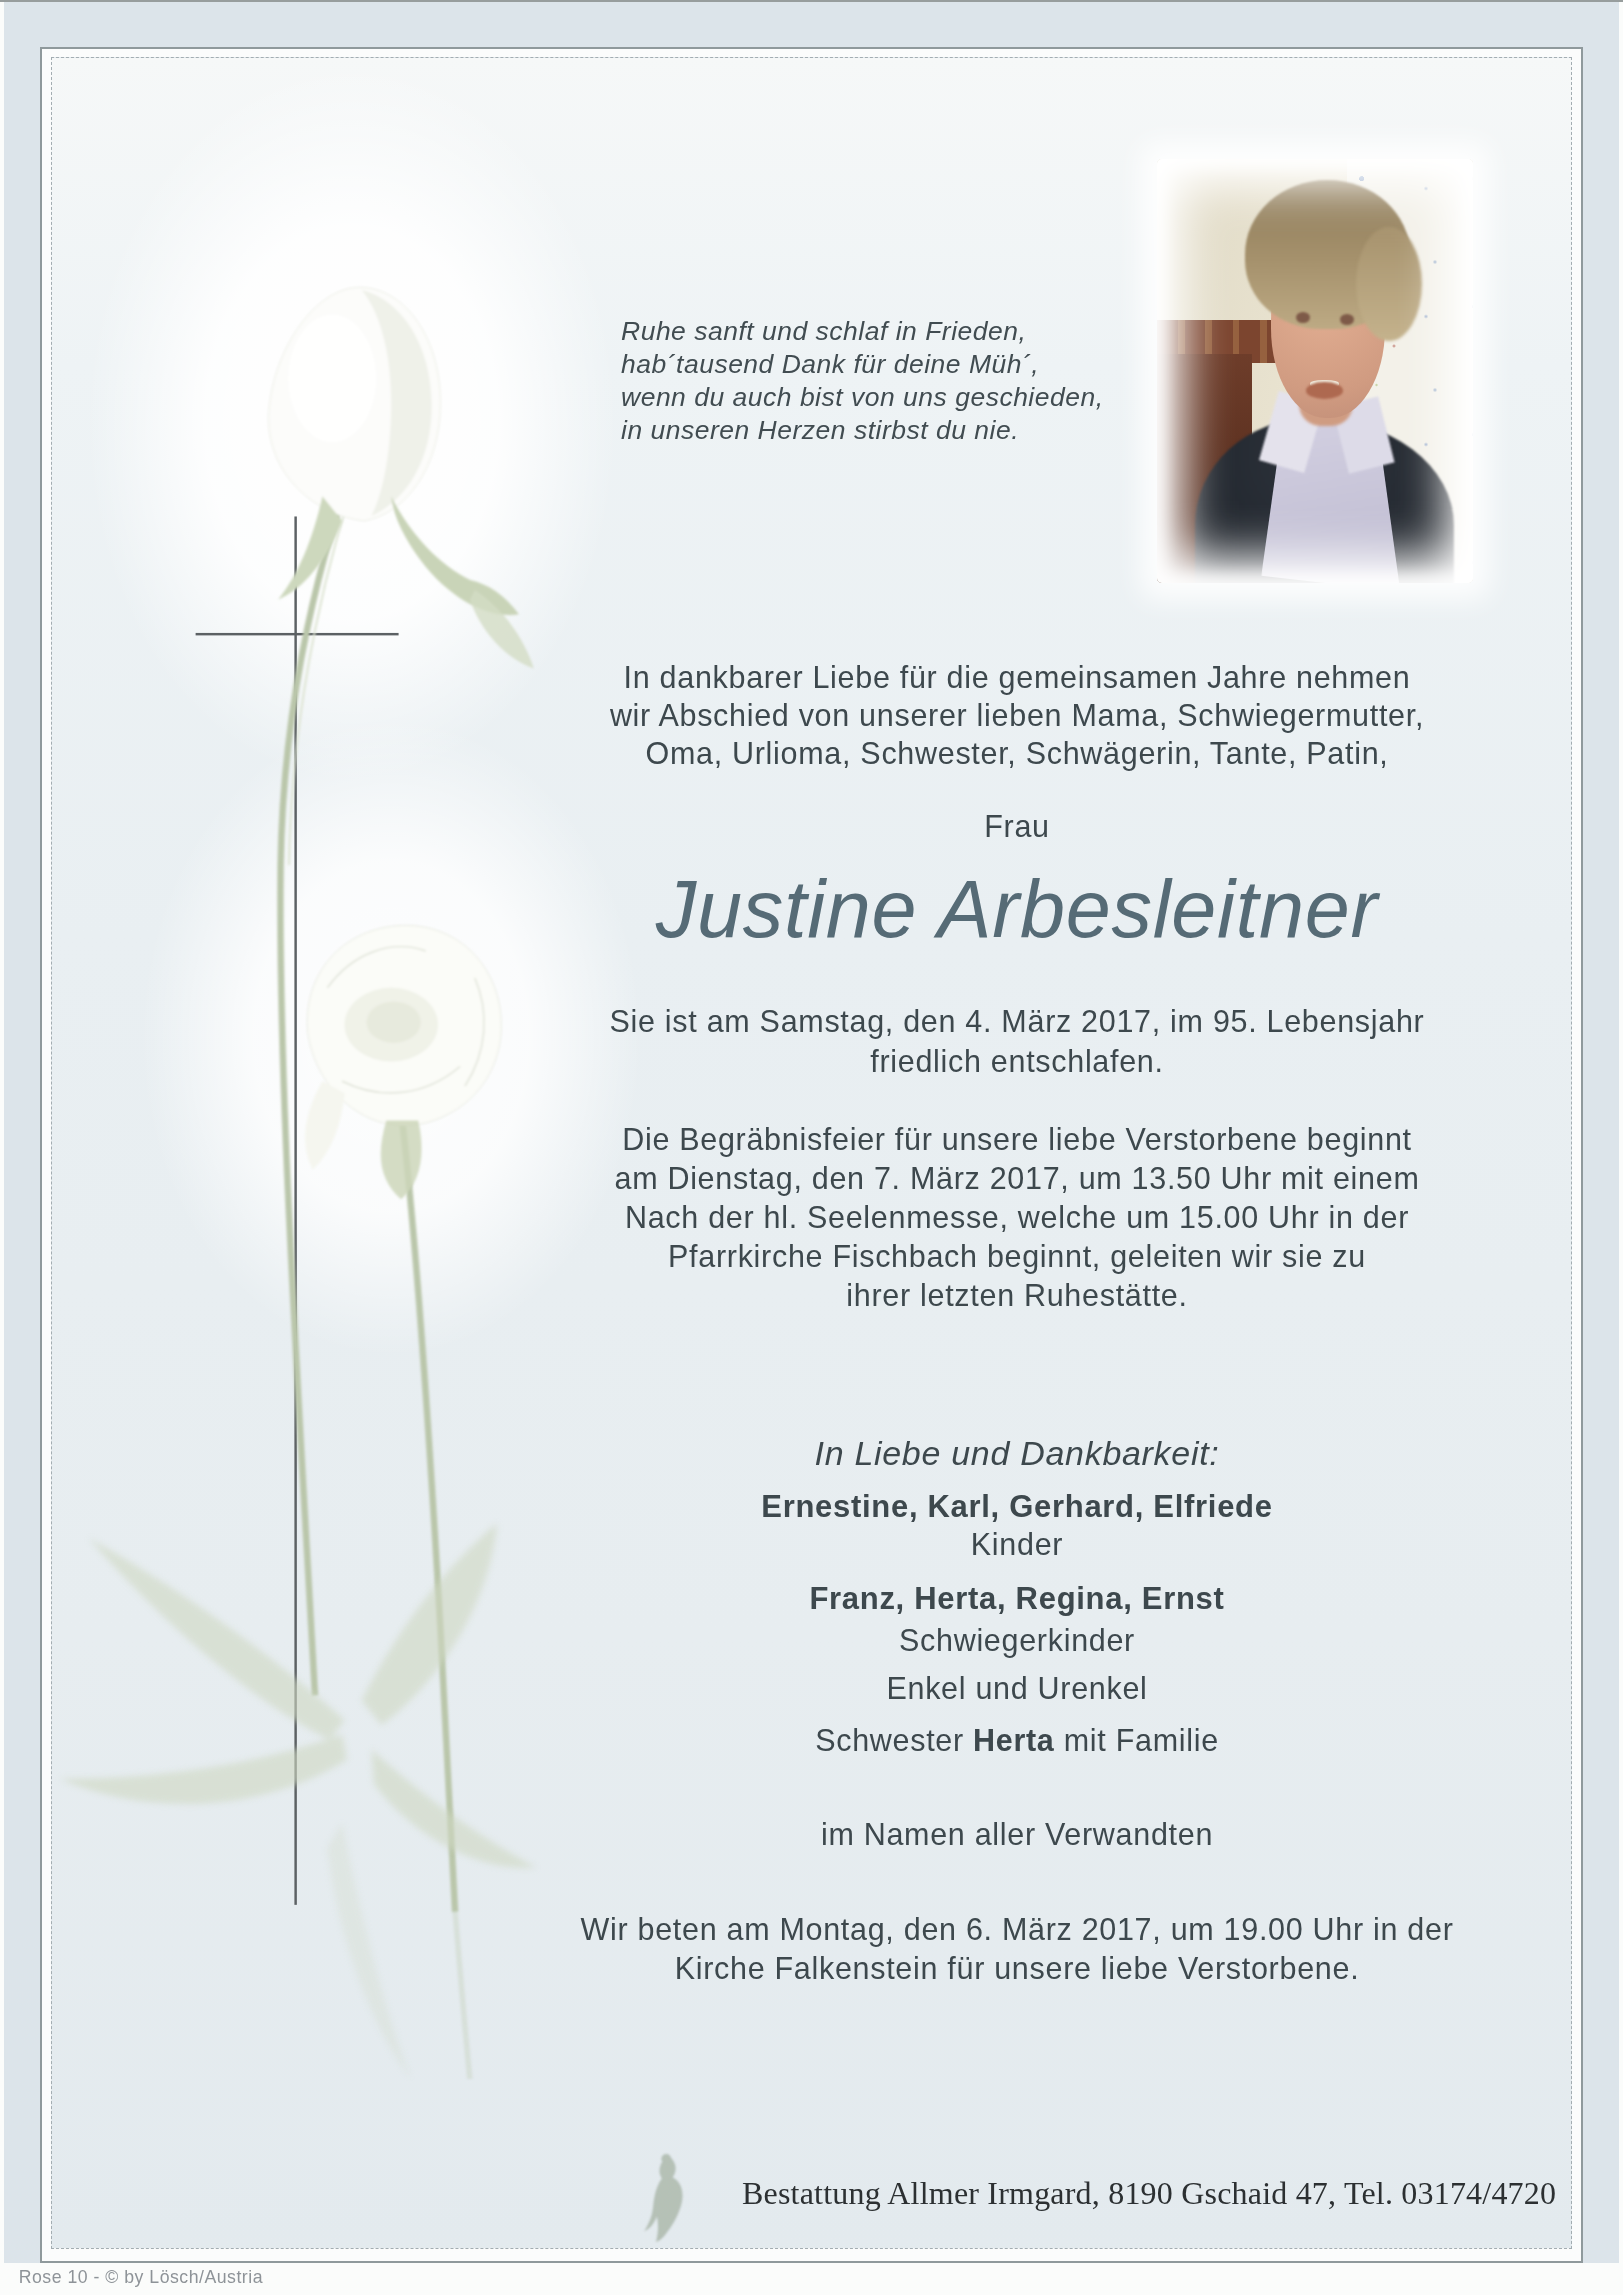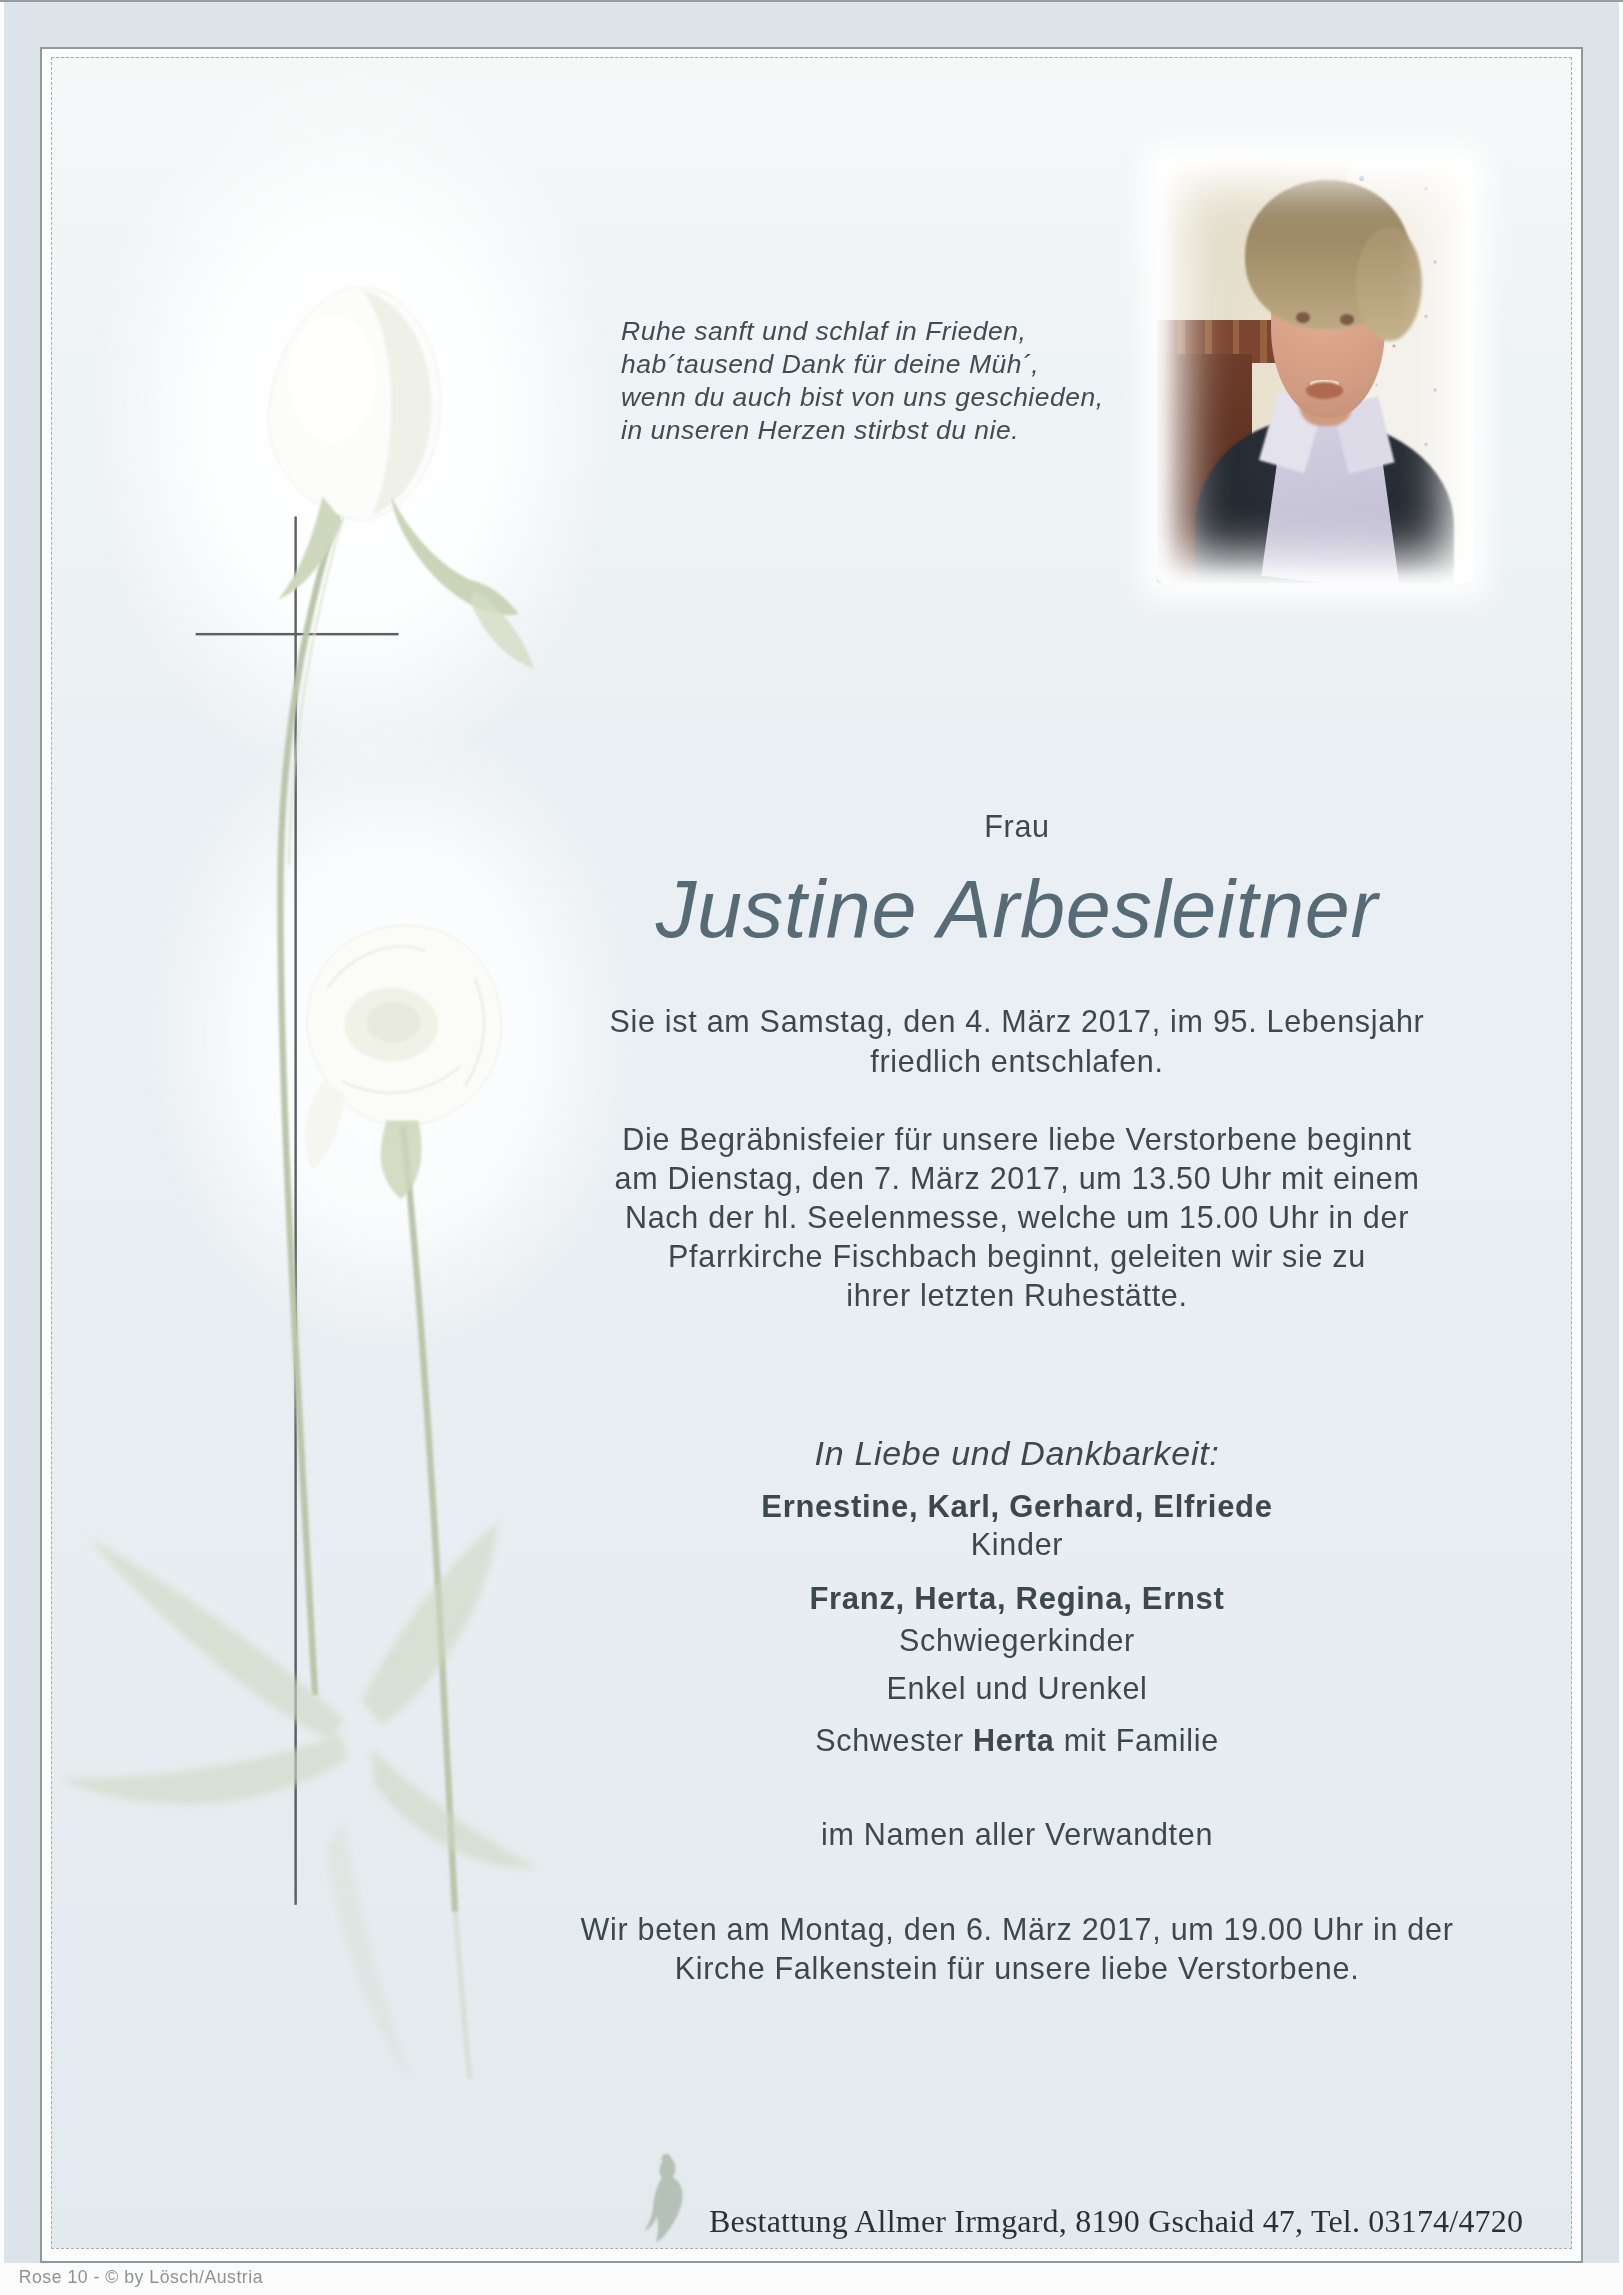--- a/index.html
+++ b/index.html
@@ -57,22 +57,22 @@
   .intro{top:658px;font-size:30.5px;line-height:38px;}
   .salutation{top:809px;font-size:30.5px;}
   .deceased{top:865px;font-size:81px;line-height:88px;font-style:italic;
             color:#566b76;letter-spacing:1.5px;white-space:nowrap;}
   .death{top:1001px;font-size:30.5px;line-height:40px;}
   .funeral{top:1120px;font-size:30.5px;line-height:39px;}
   .closing{top:1434px;font-size:34px;font-style:italic;letter-spacing:1px;}
   .m-line{font-size:30.5px;}
   .m-bold{font-size:31px;font-weight:700;}
   .prayer{top:1910px;font-size:30.5px;line-height:39px;}
-  .footer-text{position:absolute;left:709px;top:2175px;font-family:"Liberation Serif",serif;
-               font-size:32px;color:#2c3032;white-space:nowrap;letter-spacing:0.2px;margin-top:28px;}
+  .footer-text{position:absolute;left:742px;top:2175px;font-family:"Liberation Serif",serif;
+               font-size:32px;color:#2c3032;white-space:nowrap;letter-spacing:0.2px;}
   .angel{position:absolute;left:638px;top:2152px;width:57px;height:93px;opacity:.5;filter:blur(1.2px);}
   .credit{position:absolute;left:18.7px;top:2267px;font-size:17.7px;color:#8e9398;letter-spacing:0.5px;}
   b{font-weight:700;}
 </style>
 </head>
 <body>
 
 <div class="page">
   <div class="scan-top"></div>
   <div class="band"></div>
@@ -158,20 +158,25 @@
   </div>
 
   <div class="poem">
     <div>Ruhe sanft und schlaf in Frieden,</div>
     <div>hab´tausend Dank für deine Müh´,</div>
     <div>wenn du auch bist von uns geschieden,</div>
     <div>in unseren Herzen stirbst du nie.</div>
   </div>
 
   <div class="col">
+    <div class="block intro">
+      <div>In dankbarer Liebe für die gemeinsamen Jahre nehmen</div>
+      <div>wir Abschied von unserer lieben Mama, Schwiegermutter,</div>
+      <div>Oma, Urlioma, Schwester, Schwägerin, Tante, Patin,</div>
+    </div>
 
     <div class="block salutation">Frau</div>
     <div class="block deceased">Justine Arbesleitner</div>
 
     <div class="block death">
       <div>Sie ist am Samstag, den 4. März 2017, im 95. Lebensjahr</div>
       <div>friedlich entschlafen.</div>
     </div>
 
     <div class="block funeral">

